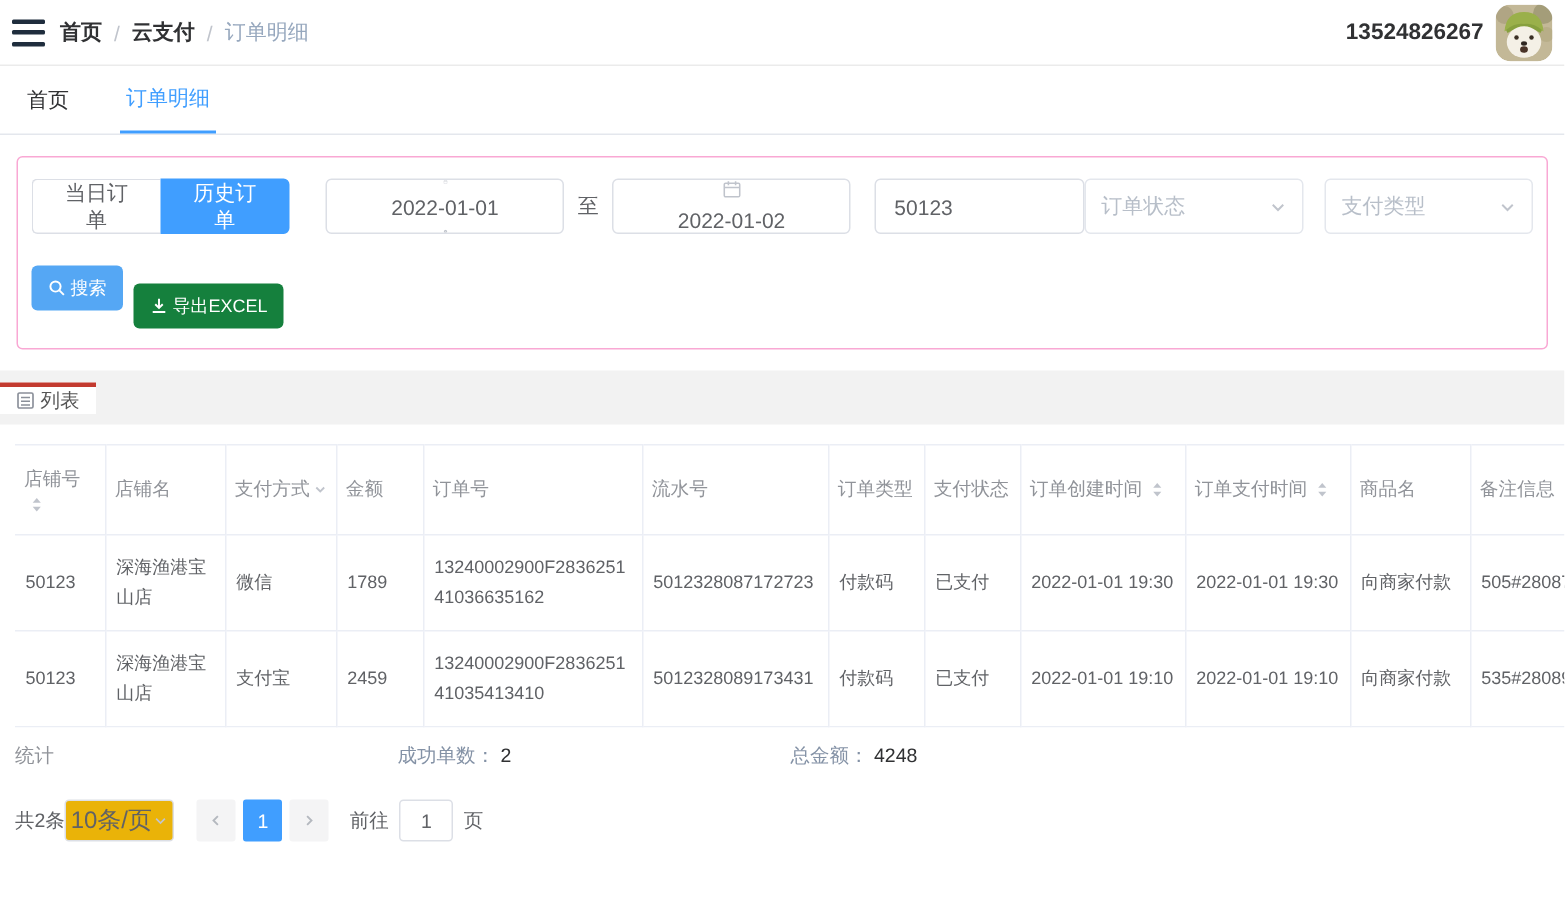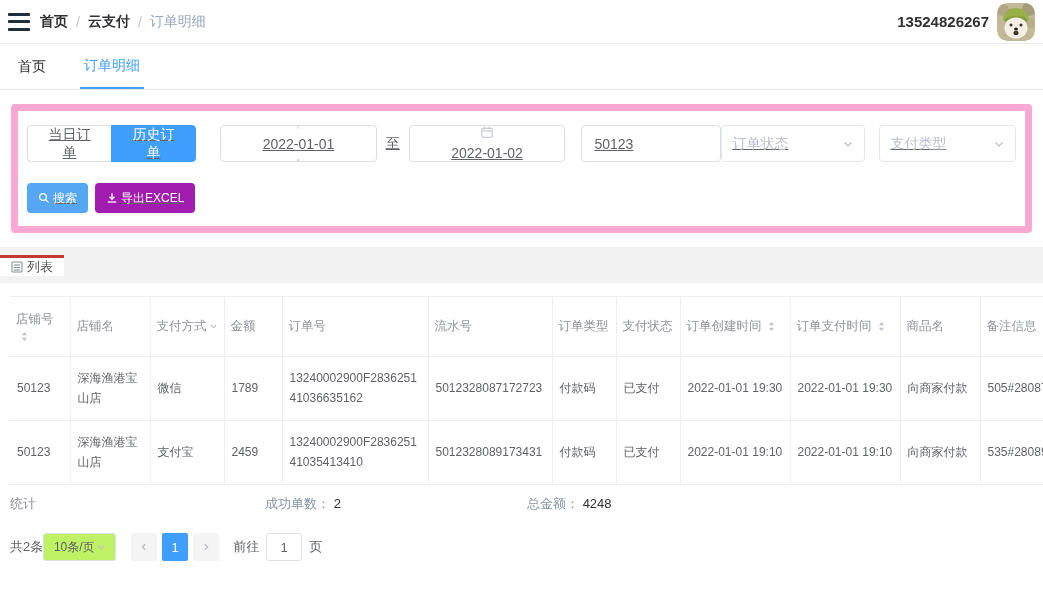--- a/index.html
+++ b/index.html
@@ -20,22 +20,22 @@
   .phone { font-size:15px; font-weight:bold; color:#303133; }
   .avatar { width:38px; height:38px; border-radius:10px; overflow:hidden; cursor:pointer; }
 
   
   .navtabs { height:46px; display:flex; align-items:stretch; border-bottom:1px solid #e4e7ed; }
   .navtab { display:flex; align-items:center; font-size:14px; color:#303133;
     margin-left:14px; padding:0 4px; cursor:pointer; }
   .navtab.active { color:#409eff; border-bottom:2px solid #409eff; margin-left:30px; }
 
   
-  .panel { margin:14px 11px 0 11px; border:7px solid #f9a8d4; border-radius:4px;
-    padding:14px 9px 13px 9px;text-decoration:underline; }
+  .panel { margin:14px 11px 0 11px; border:1px solid #f9a8d4; border-radius:4px;
+    padding:14px 9px 13px 9px; }
   .frow1 { display:flex; align-items:center; }
   .btn-group { display:flex; }
   .bg-btn { height:37px; padding:0 17px; font-size:14px; background:#fff;
     border:1px solid #dcdfe6; color:#606266; cursor:pointer; font-family:inherit; }
   .bg-btn:first-child { border-radius:4px 0 0 4px; border-right:none; }
   .bg-btn:last-child { border-radius:0 4px 4px 0; }
   .bg-btn.active { background:#409eff; border-color:#409eff; color:#fff; }
   .date-box { width:168px; height:37px; border:1px solid #dcdfe6; border-radius:4px;
     display:flex; align-items:center; padding:0 8px; gap:7px; font-size:14px;
     color:#606266; cursor:pointer; background:#fff;flex-direction:column; }
@@ -48,21 +48,21 @@
     align-items:center; padding:0 10px; font-size:14px; color:#b8bfc9;
     cursor:pointer; background:#fff; }
   .sel .val { flex:1; }
   .sel1 { width:154px; }
   .sel2 { width:146px; margin-left:14px; }
   .frow2 { margin-top:21px; display:flex; gap:7px; }
   .sm-btn { height:30px; border:none; border-radius:4px; color:#fff; font-size:12px;
     display:flex; align-items:center; gap:3px; padding:0 11px; cursor:pointer;
     font-family:inherit; }
   .btn-search { background:#55a7f4;justify-content:space-between; }
-  .btn-export { background:#a21caf; }
+  .btn-export { background:#15803d;margin-top:12px; }
 
   
   .listbar { margin-top:14px; height:36px; background:#f2f2f2; display:flex;align-items:center; }
   .listtab { width:64px; background:#fff; border-top:3px solid #c33a2f;
     display:flex; align-items:center; justify-content:center; gap:4px;
     font-size:13px; color:#555; cursor:pointer; }
 
   
   .tbl-wrap { margin:13px 0 0 10px; width:1033px; overflow:hidden; }
   table { border-collapse:collapse; table-layout:fixed; width:1100px;
@@ -84,22 +84,22 @@
   .stats .title { width:255px; color:#909399; }
   .stats .item { width:262px; }
   .stats .lab { color:#8492a6; }
   .stats .num { color:#303133; }
 
   
   .pager { margin:10px 0 0 10px; display:flex; align-items:center; font-size:13px;
     color:#606266; }
   .pg-total { }
   .pg-size { width:73px; height:28px; border:1px solid #dcdfe6; border-radius:3px;
-    display:flex; align-items:center; justify-content:center; gap:1px; font-size:12px;
-    cursor:pointer; background:#bef264; }
+    display:flex; align-items:center; justify-content:center; gap:1px; font-size:16px;
+    cursor:pointer; background:#eab308; }
   .pg-btn { width:26px; height:28px; border:none; border-radius:2px; background:#f4f4f5;
     color:#c0c4cc; display:flex; align-items:center; justify-content:center;
     cursor:pointer; font-size:12px; }
   .pg-num { width:26px; height:28px; border-radius:2px; background:#409eff; color:#fff;
     display:flex; align-items:center; justify-content:center; font-size:13px;
     cursor:pointer; }
   .pg-group { display:flex; gap:5px; margin:0 14px 0 15px; }
   .goto-input { width:36px; height:28px; border:1px solid #dcdfe6; border-radius:3px;
     text-align:center; font-size:13px; color:#606266; margin:0 7px; outline:none;
     font-family:inherit; }

